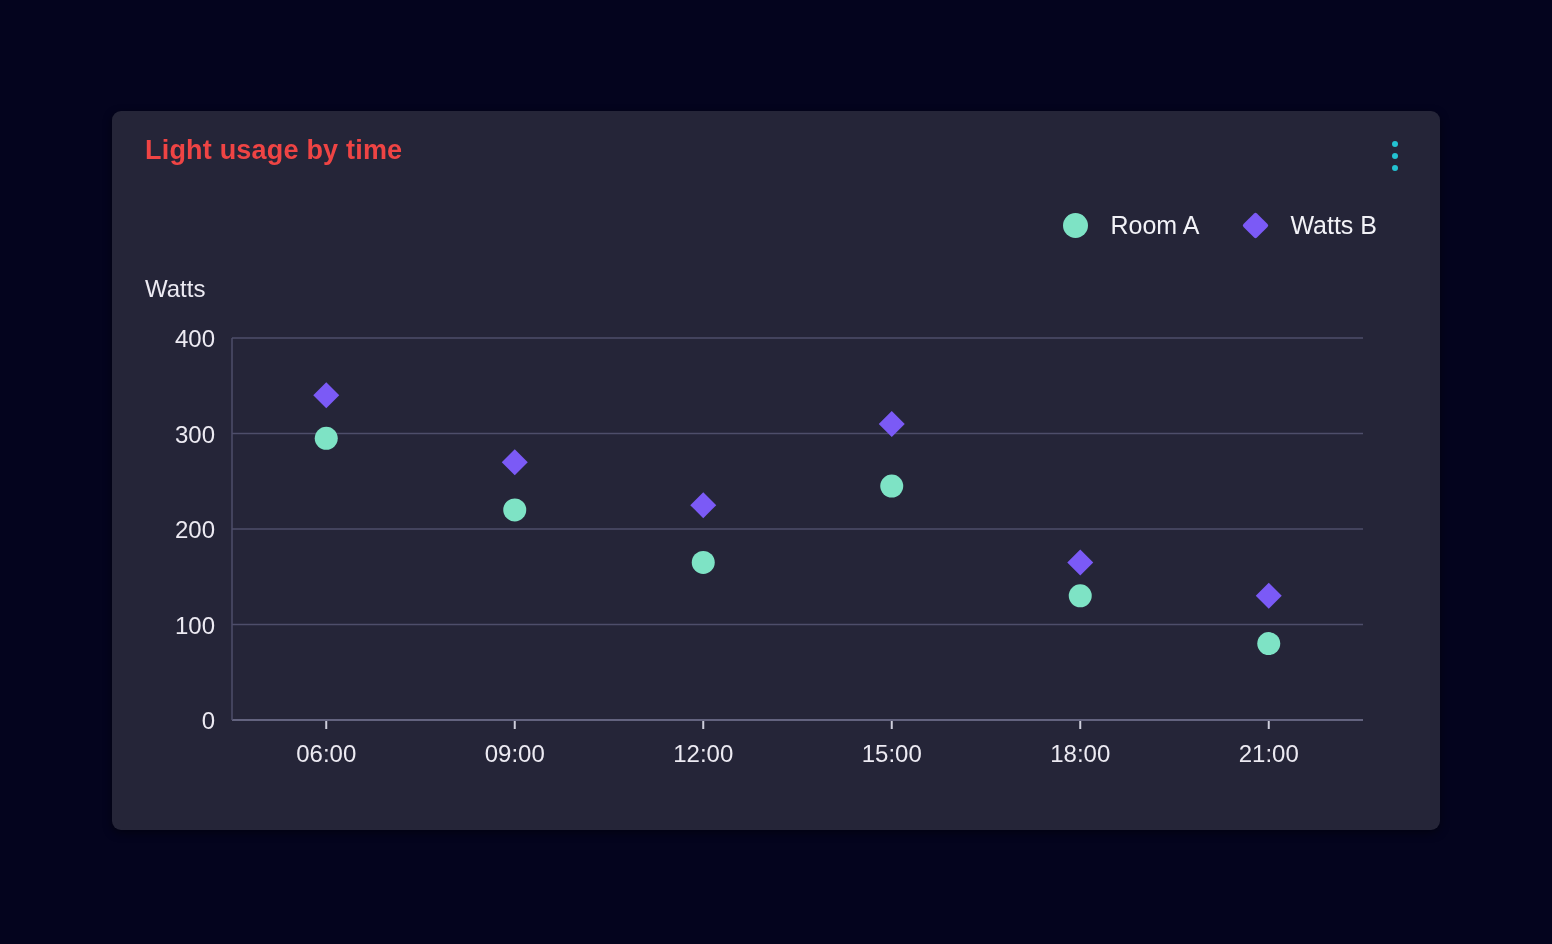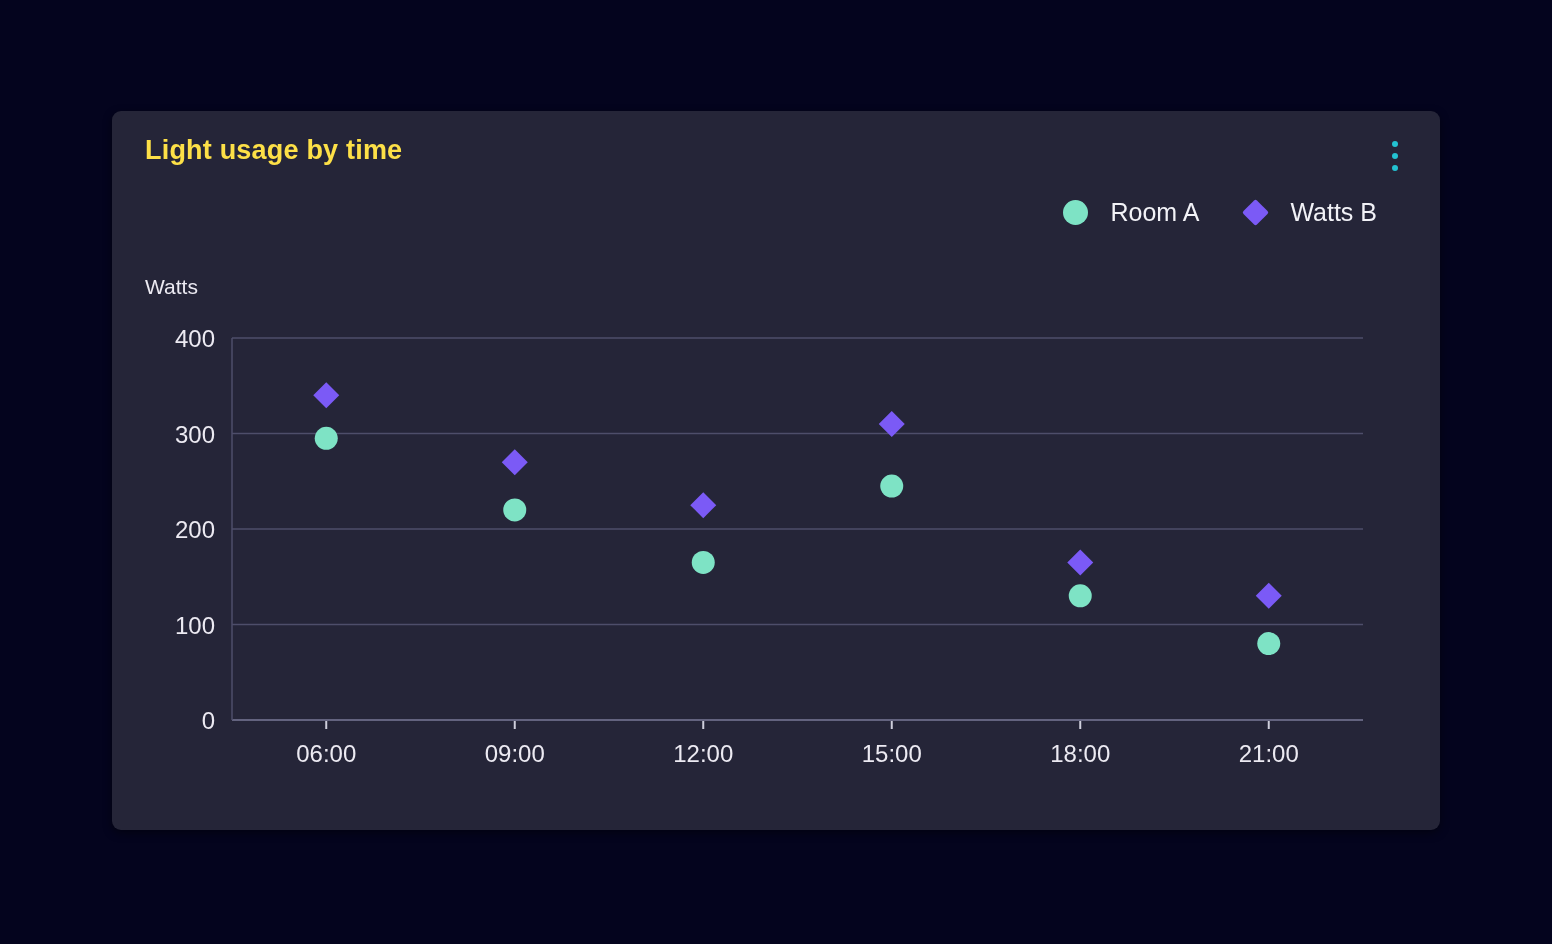--- a/index.html
+++ b/index.html
@@ -19,21 +19,21 @@
   }
   .card-header {
     position: relative;
     z-index: 2;
     display: flex;
     justify-content: space-between;
     align-items: flex-start;
     padding: 24px 34px 0 33px;
   }
   .chart-title {
-    color: #fde047;
+    color: #ef4444;
     font-size: 27px;
     font-weight: 700;
     letter-spacing: 0.2px;
   }
   .kebab {
     background: transparent;
     border: none;
     cursor: pointer;
     display: flex;
     flex-direction: column;
@@ -42,21 +42,21 @@
     padding: 6px 8px;
   }
   .kebab .dot {
     width: 6px; height: 6px;
     border-radius: 50%;
     background: #23c2d1;
   }
   .legend {
     position: absolute;
     z-index: 2;
-    top: 87px; right: 63px;
+    top: 100px; right: 63px;
     display: flex;
     align-items: center;
     gap: 44px;
   }
   .legend-item {
     display: flex;
     align-items: center;
     gap: 22px;
     cursor: pointer;
   }
@@ -73,21 +73,21 @@
     width: 19px; height: 19px;
     border-radius: 2px;
     transform: rotate(45deg);
     margin: 0 3px;
   }
   .y-axis-title {
     position: absolute;
     z-index: 2;
     left: 33px; top: 164px;
     color: #eceaf2;
-    font-size: 21px;
+    font-size: 24px;
   }
   .plot-svg {
     position: absolute;
     inset: 0;
     width: 1328px;
     height: 719px;
     z-index: 1;
   }
   .tick-label {
     font-family: "Liberation Sans", sans-serif;

